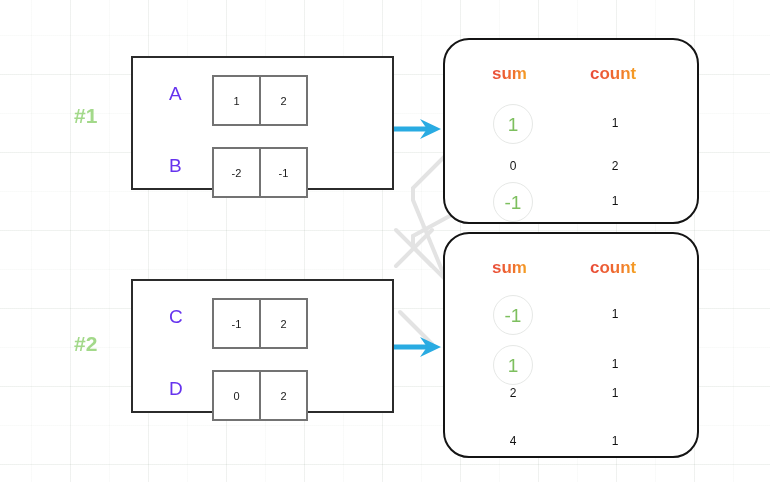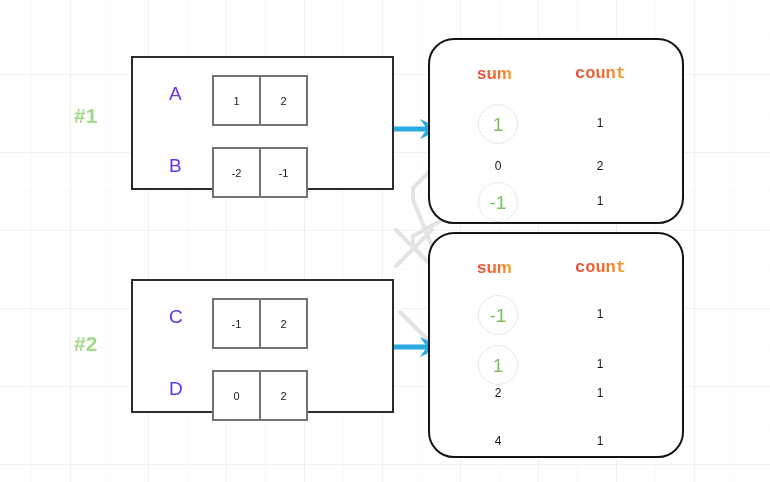--- a/index.html
+++ b/index.html
@@ -75,36 +75,37 @@
   #tag-1{left:74px;top:104px;}
   #tag-2{left:74px;top:332px;}
 
   
   .rpanel{
     position:absolute;
     background:#ffffff;
     border:2px solid #141414;
     border-radius:26px;
     box-sizing:border-box;
+    margin-left:15px;
   }
   #rpanel-1{left:428px;top:38px;width:256px;height:186px;}
   #rpanel-2{left:428px;top:232px;width:256px;height:226px;}
 
   .hdr{
     position:absolute;
     font-size:17px;
     font-weight:700;
     background:linear-gradient(100deg,#e8493a 0%,#ef6a30 55%,#f5a623 100%);
     -webkit-background-clip:text;
     background-clip:text;
     color:#e8543a;
     -webkit-text-fill-color:transparent;
   }
   .hdr-sum{left:47px;}
-  .hdr-count{left:145px;font-family:Liberation Mono, monospace;}
+  .hdr-count{left:145px;}
 
   .val{
     position:absolute;
     font-size:12px;
     color:#121212;
     text-align:center;
     width:40px;
   }
   .val.hl{
     font-size:19px;

